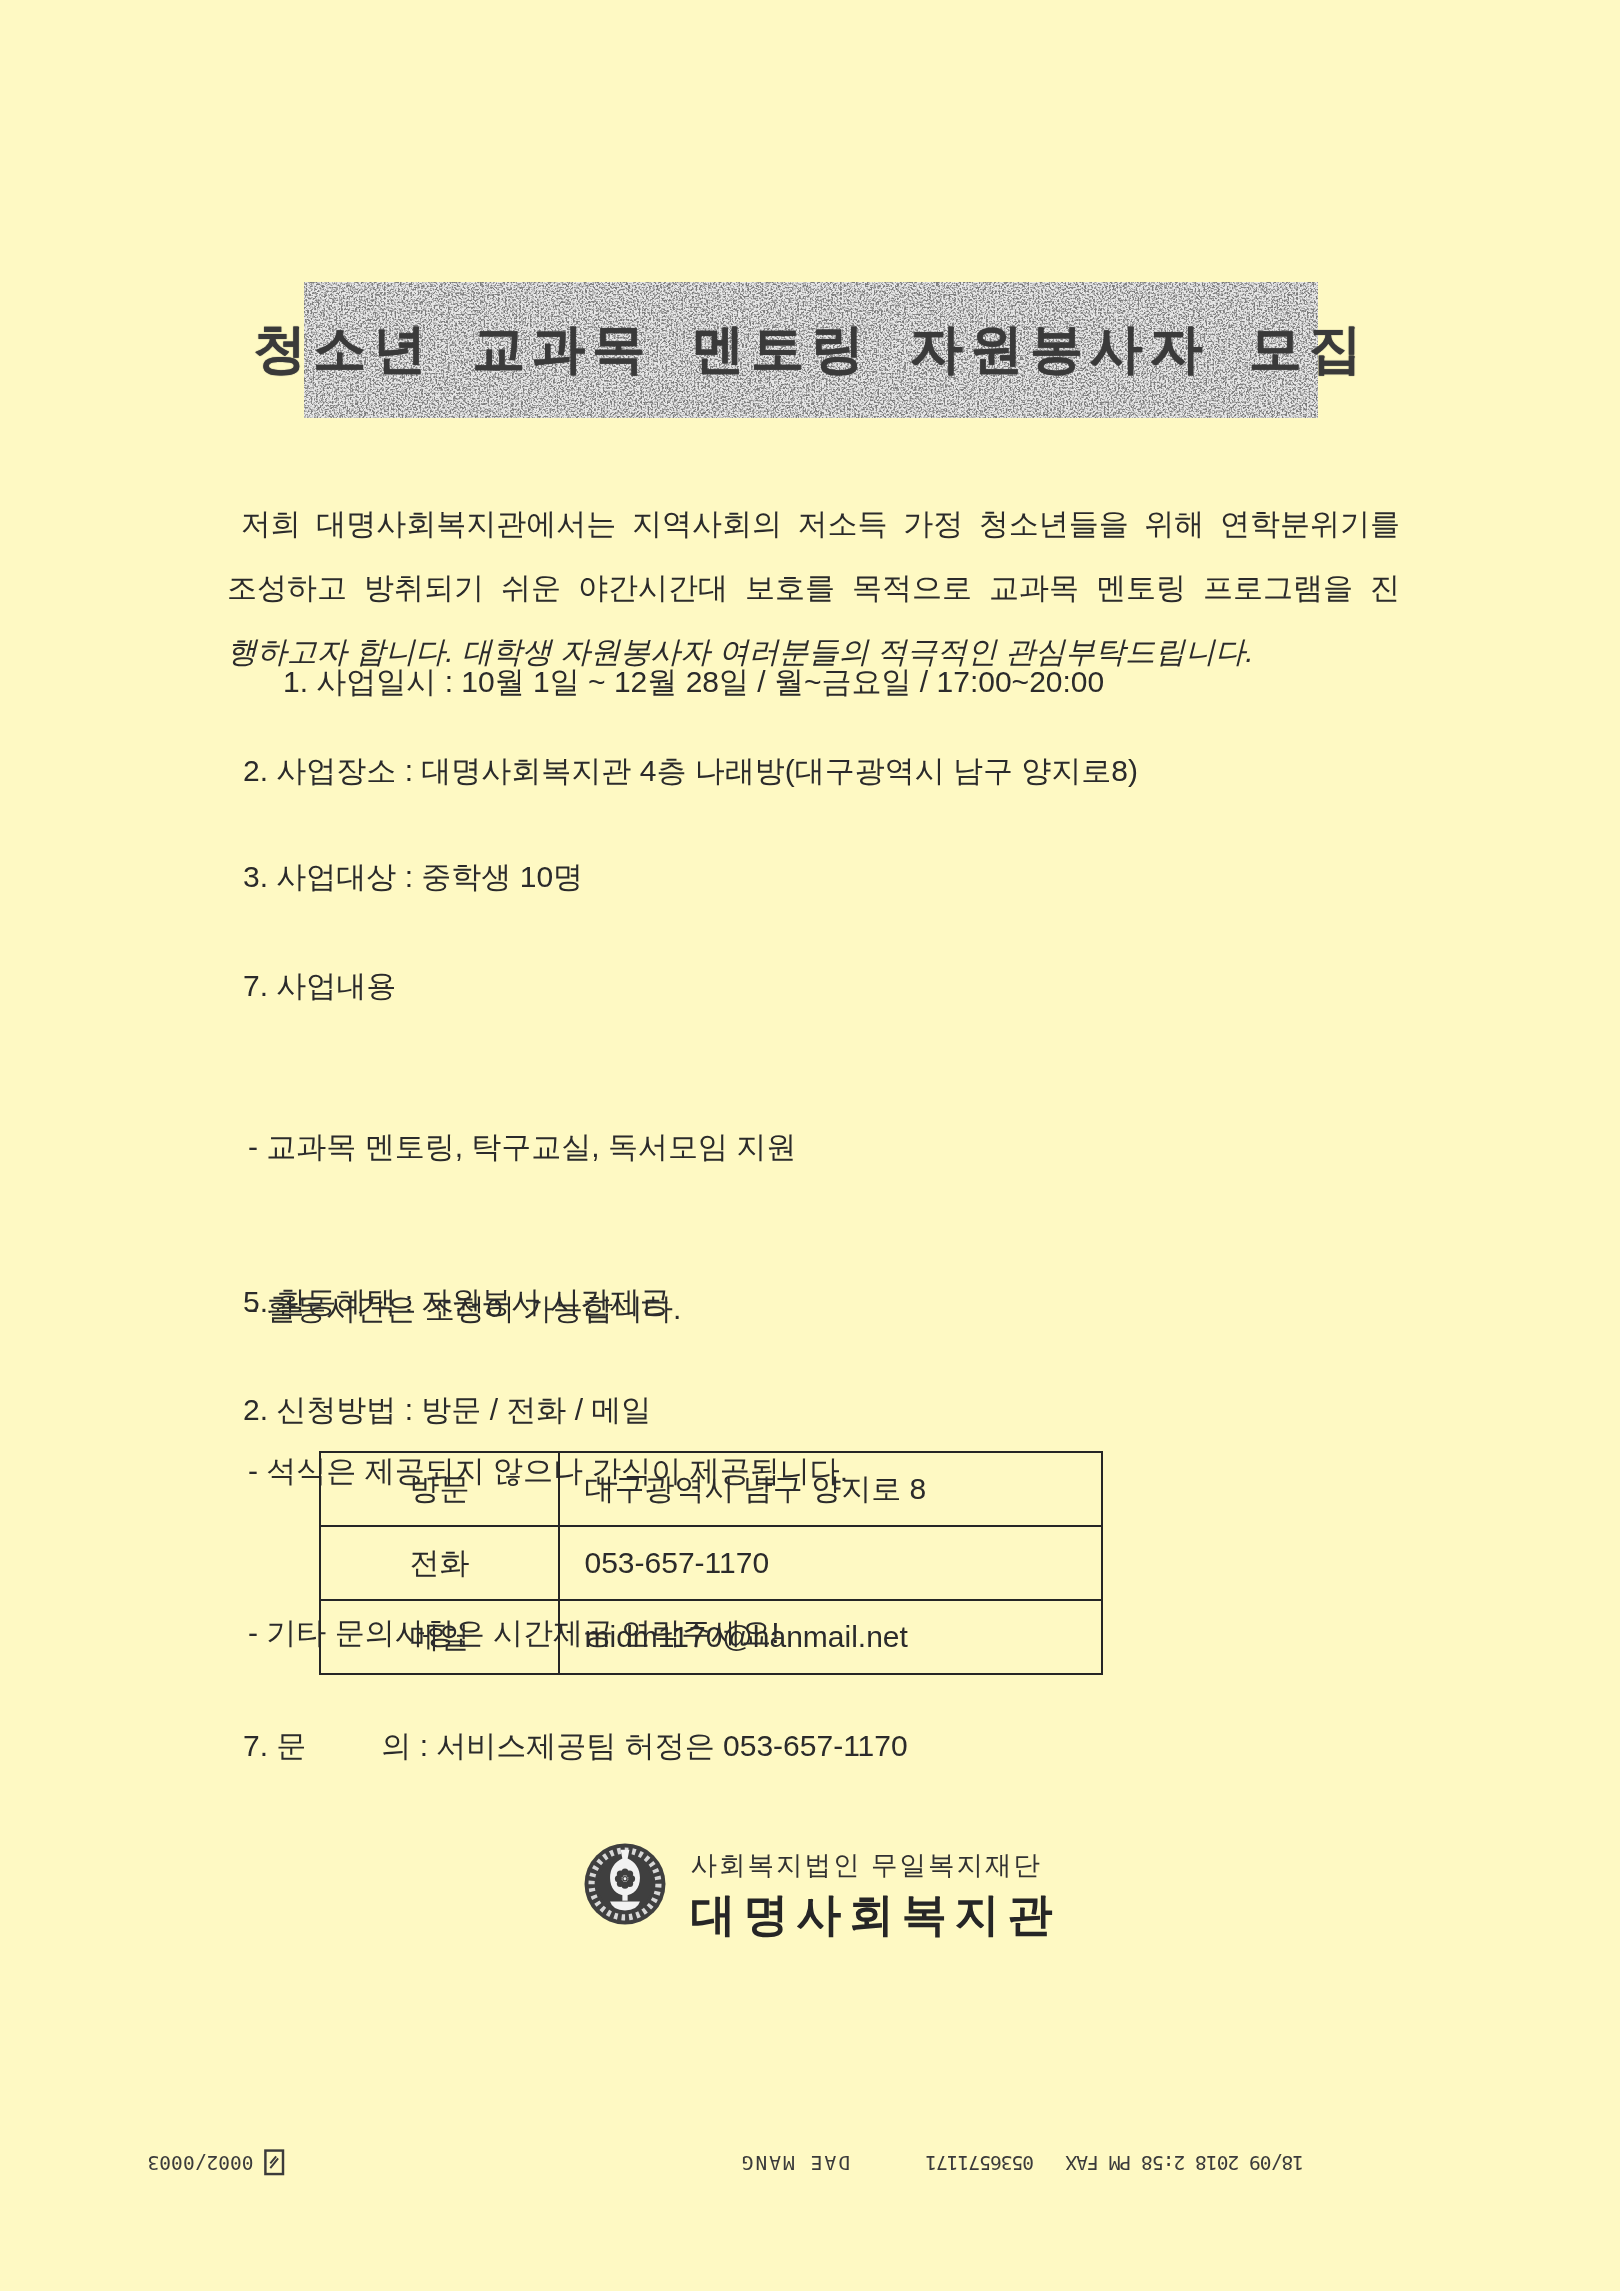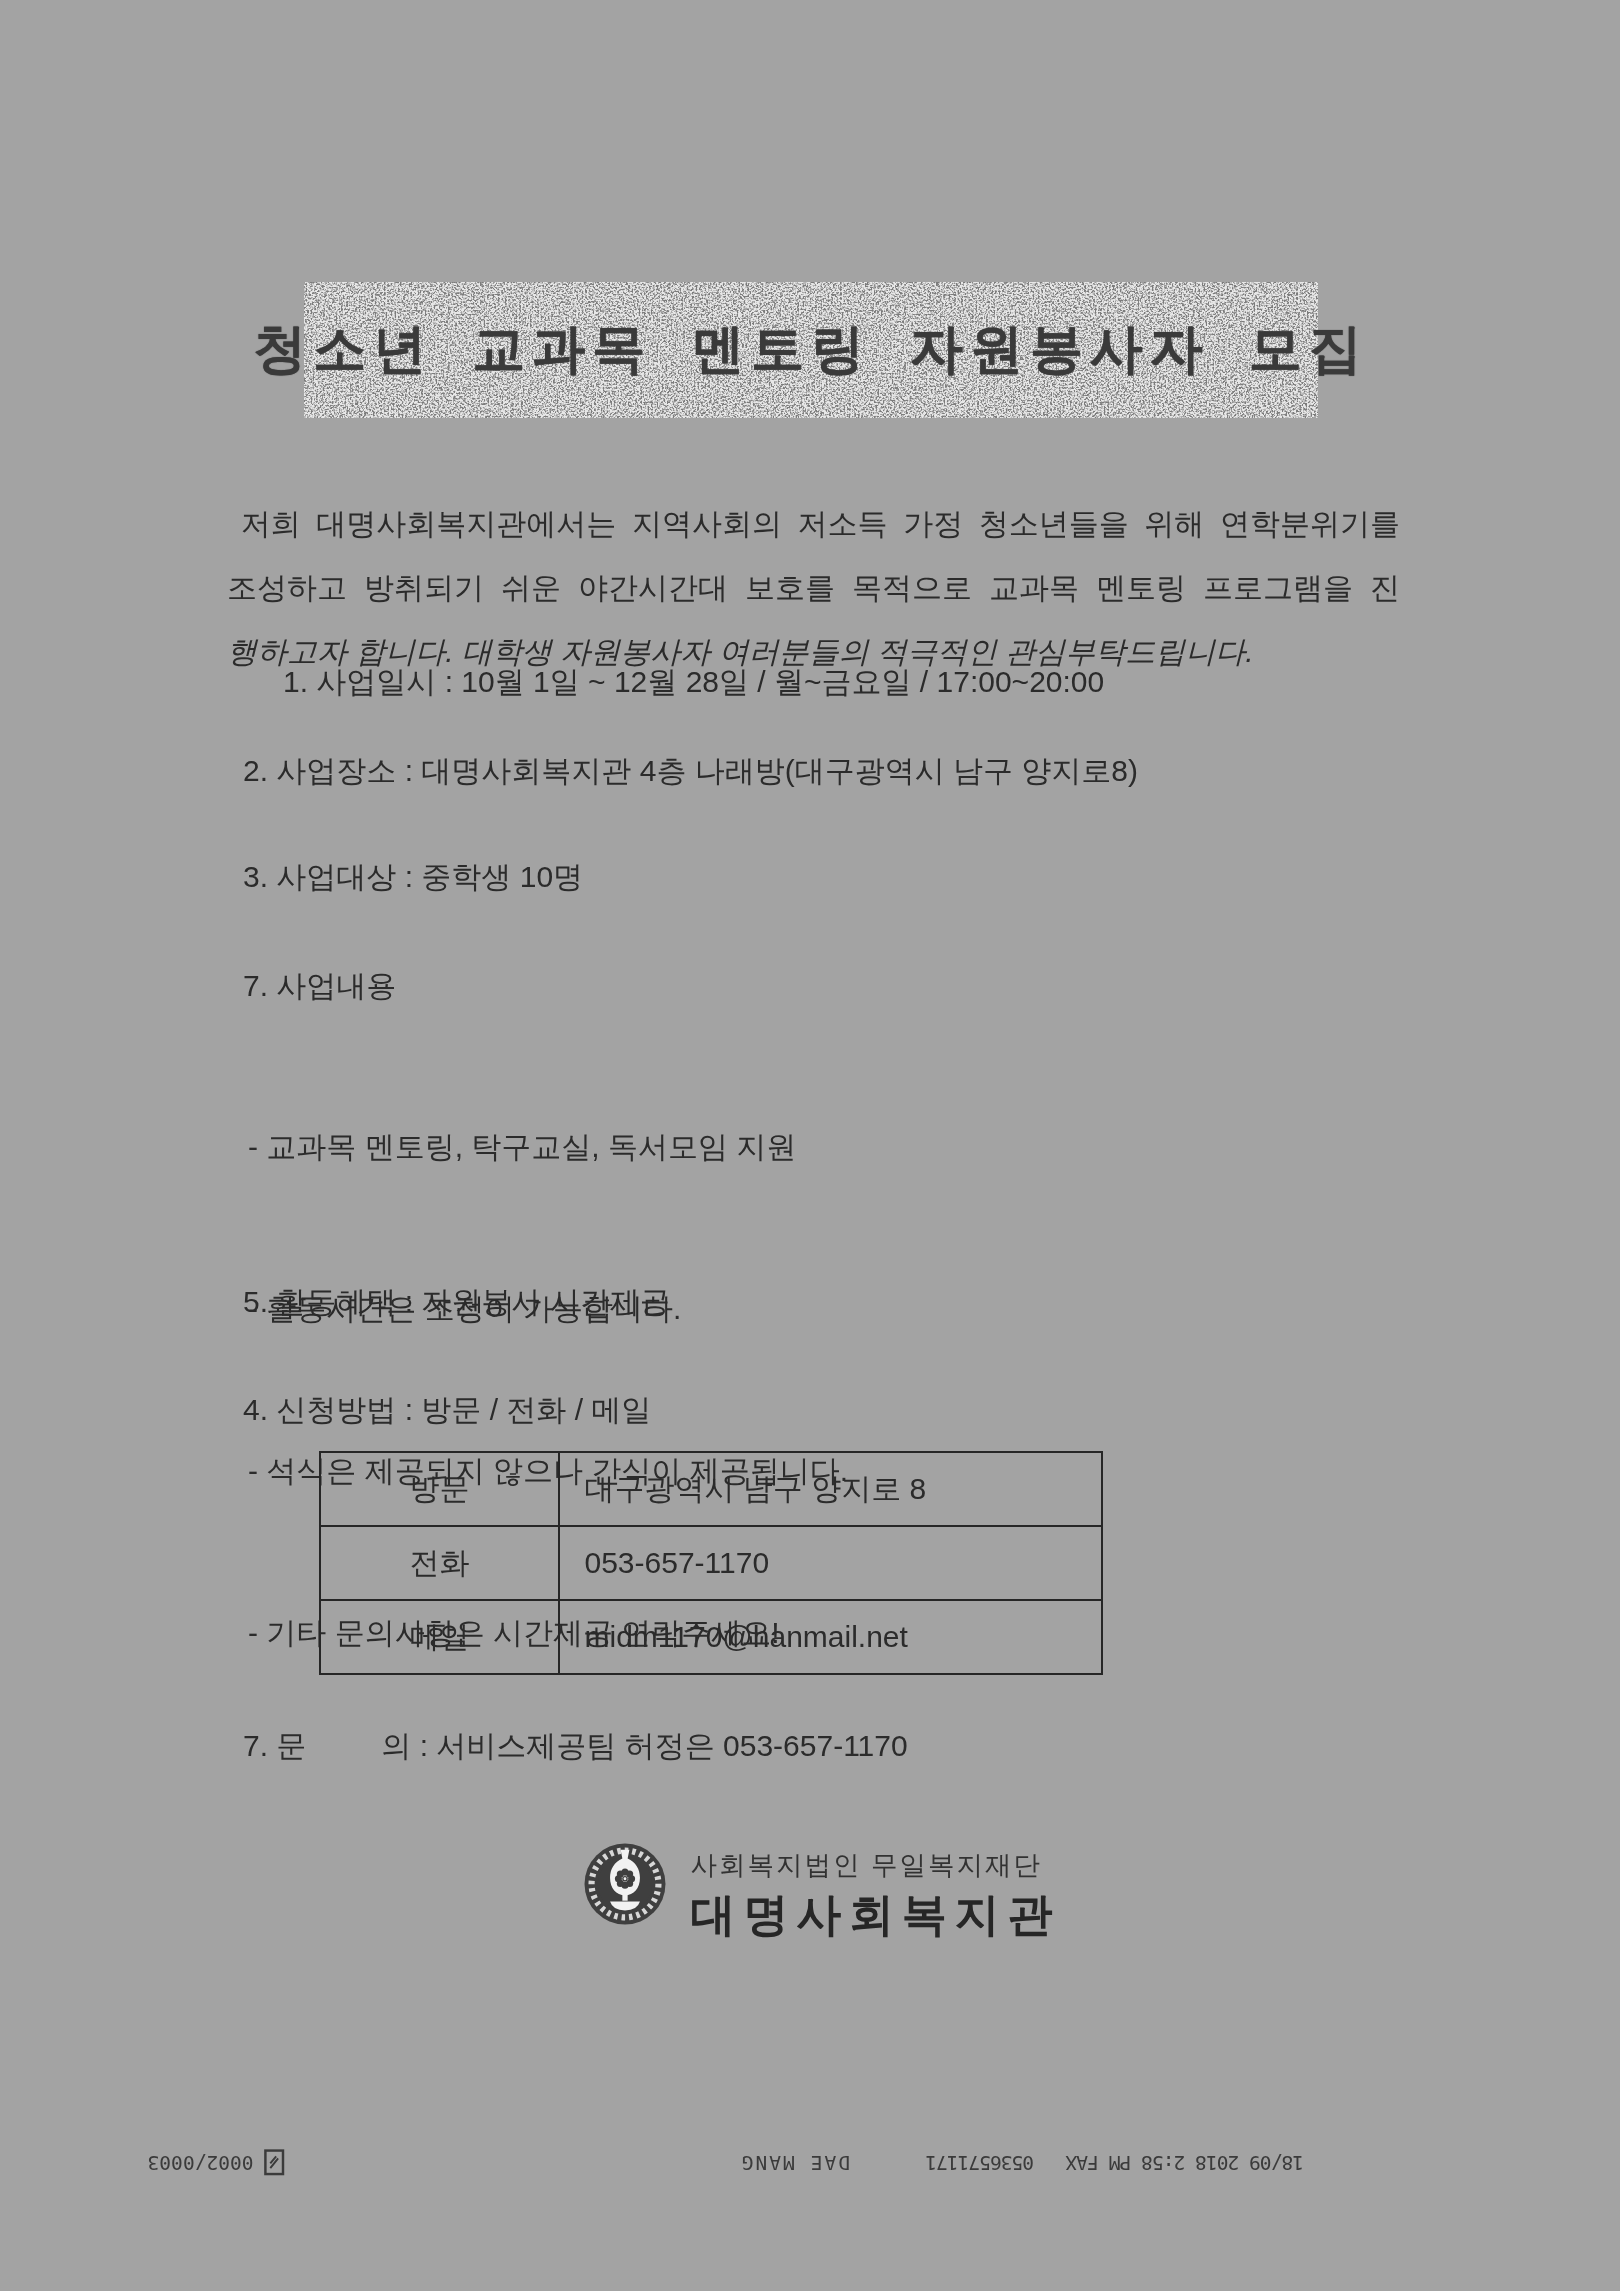--- a/index.html
+++ b/index.html
@@ -1,20 +1,20 @@
 <!DOCTYPE html>
 <html><head>
 <meta charset="utf-8">
 <title>Scanned Notice</title>
 <style>
   html,body{margin:0;padding:0;background:#ffffff;}
   .page{
     position:relative;
     width:1620px;height:2292px;
-    background:#a3a3a3;
+    background:#fef9c3;
     font-family:"Liberation Sans",sans-serif;
     color:#2b2b2b;
     overflow:hidden;
   }
 
   
   .banner{
     position:absolute;left:304px;top:282px;width:1014px;height:136px;
     display:flex;align-items:center;justify-content:center;
   }
@@ -118,21 +118,21 @@
   <div class="item item4">7. 사업내용</div>
 
   <div class="bullets">
     <div>- 교과목 멘토링, 탁구교실, 독서모임 지원</div>
     <div>- 활동시간은 조정이 가능합니다.</div>
     <div>- 석식은 제공되지 않으나 간식이 제공됩니다.</div>
     <div>- 기타 문의사항은 시간제공 연락주세요!</div>
   </div>
 
   <div class="item item5">5. 활동혜택 : 자원봉사 시간제공</div>
-  <div class="item item6">4. 신청방법 : 방문 / 전화 / 메일</div>
+  <div class="item item6">2. 신청방법 : 방문 / 전화 / 메일</div>
 
   <div class="contact-table">
     <div class="trow">
       <div class="tlabel">방문</div>
       <div class="tvalue">대구광역시 남구 양지로 8</div>
     </div>
     <div class="trow">
       <div class="tlabel">전화</div>
       <div class="tvalue">053-657-1170</div>
     </div>

